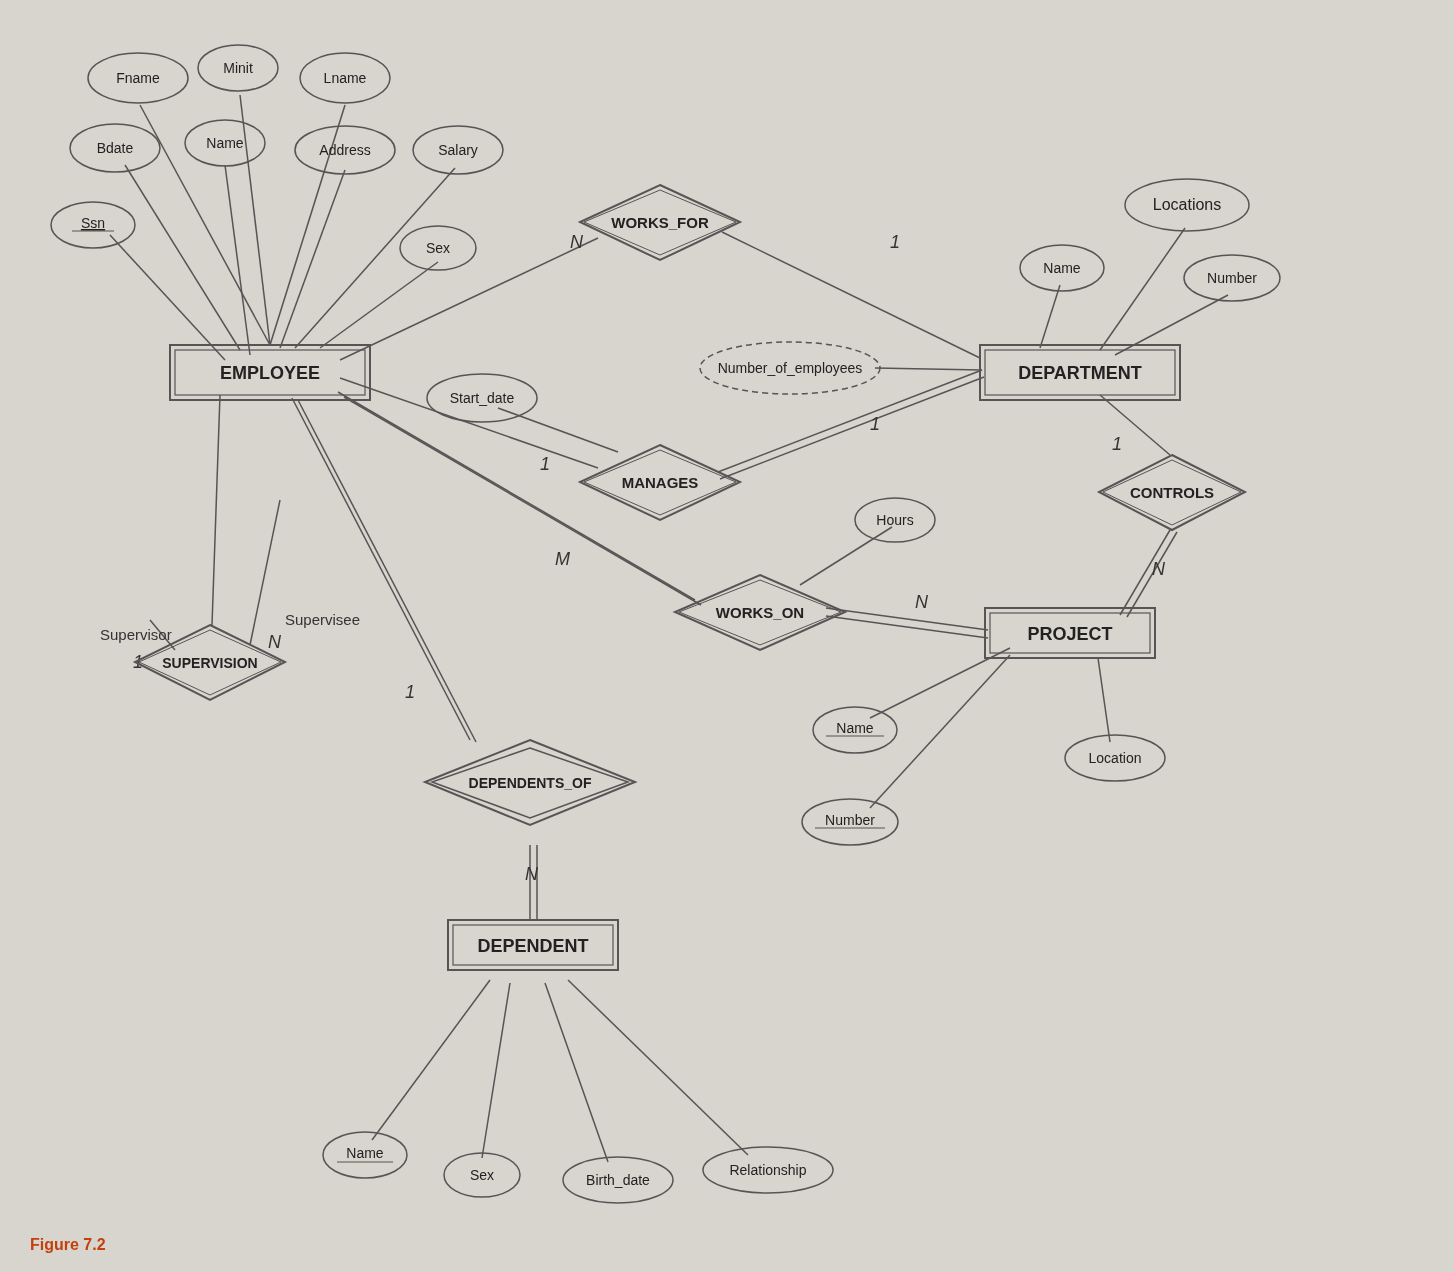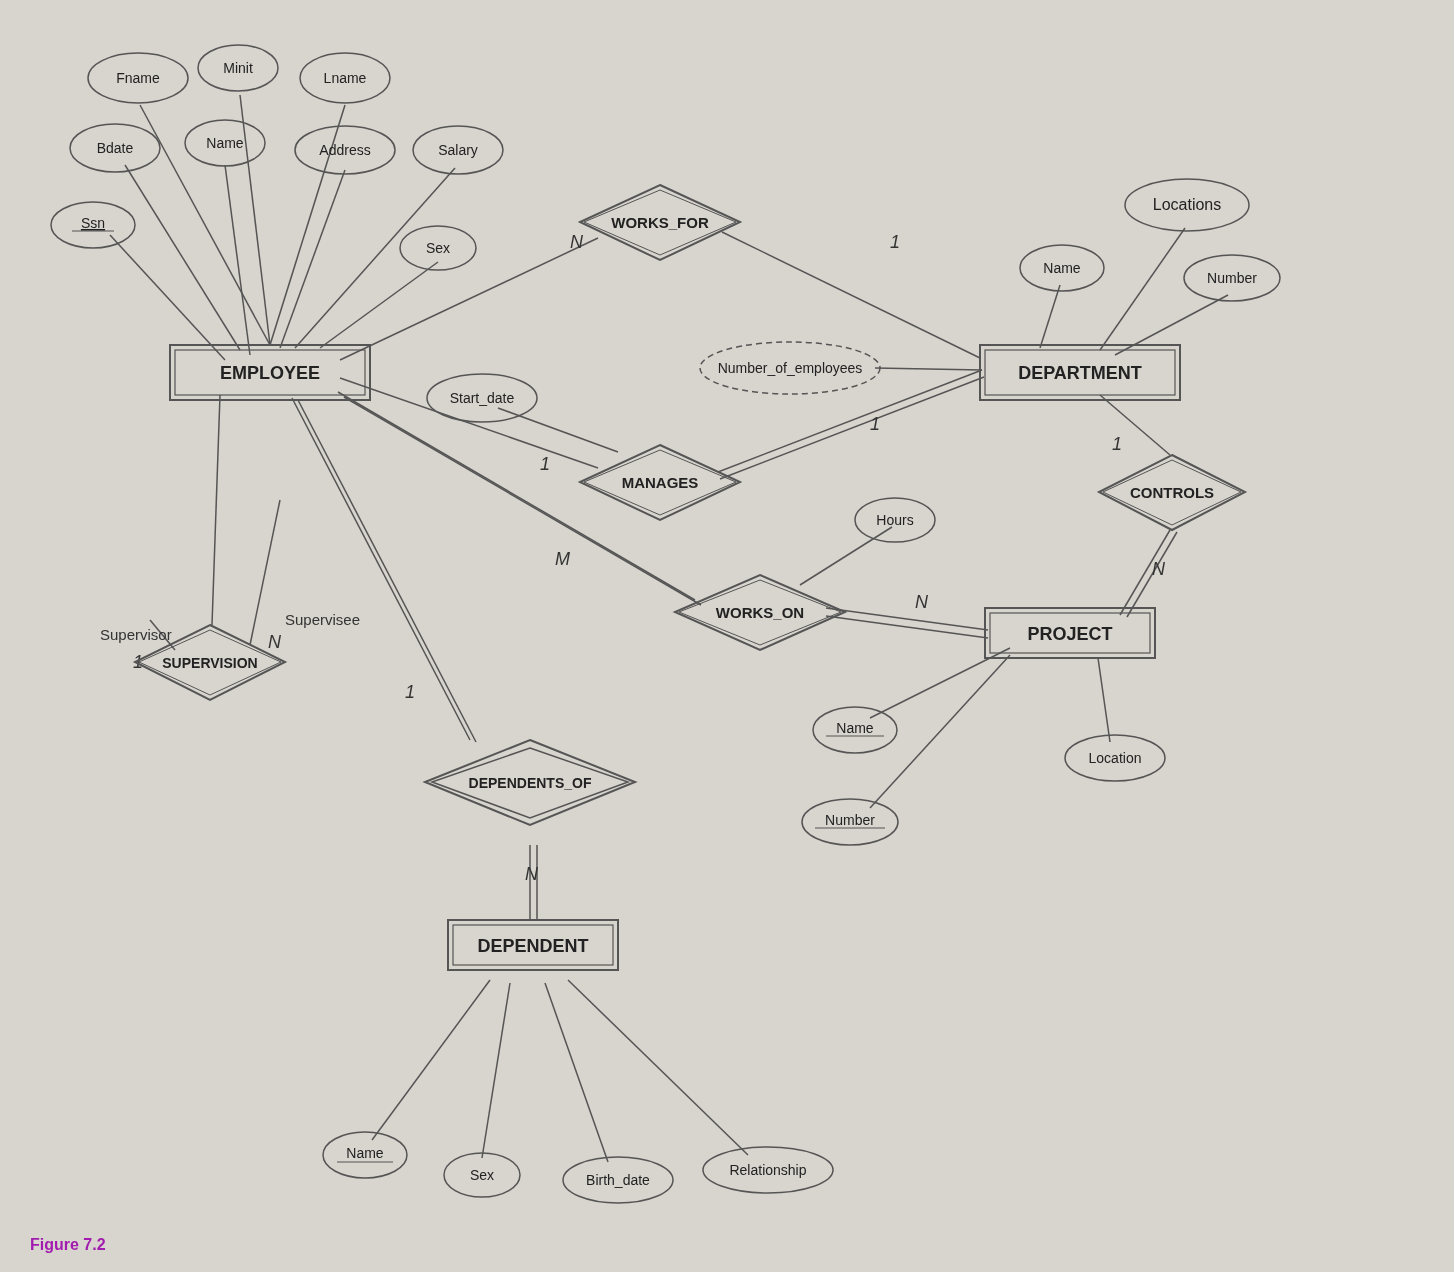--- a/index.html
+++ b/index.html
@@ -22,21 +22,21 @@
       top: 0; left: 0;
       width: 1454px;
       height: 1272px;
     }
     .figure-label {
       position: absolute;
       bottom: 18px;
       left: 30px;
       font-size: 16px;
       font-weight: bold;
-      color: #a21caf;
+      color: #c2410c;
     }
   </style>
 </head>
 <body>
 
 <div id="diagram-container">
   <svg id="er-diagram">
     <defs>
       <marker id="none" markerWidth="1" markerHeight="1" refX="0" refY="0"></marker>
     </defs>

